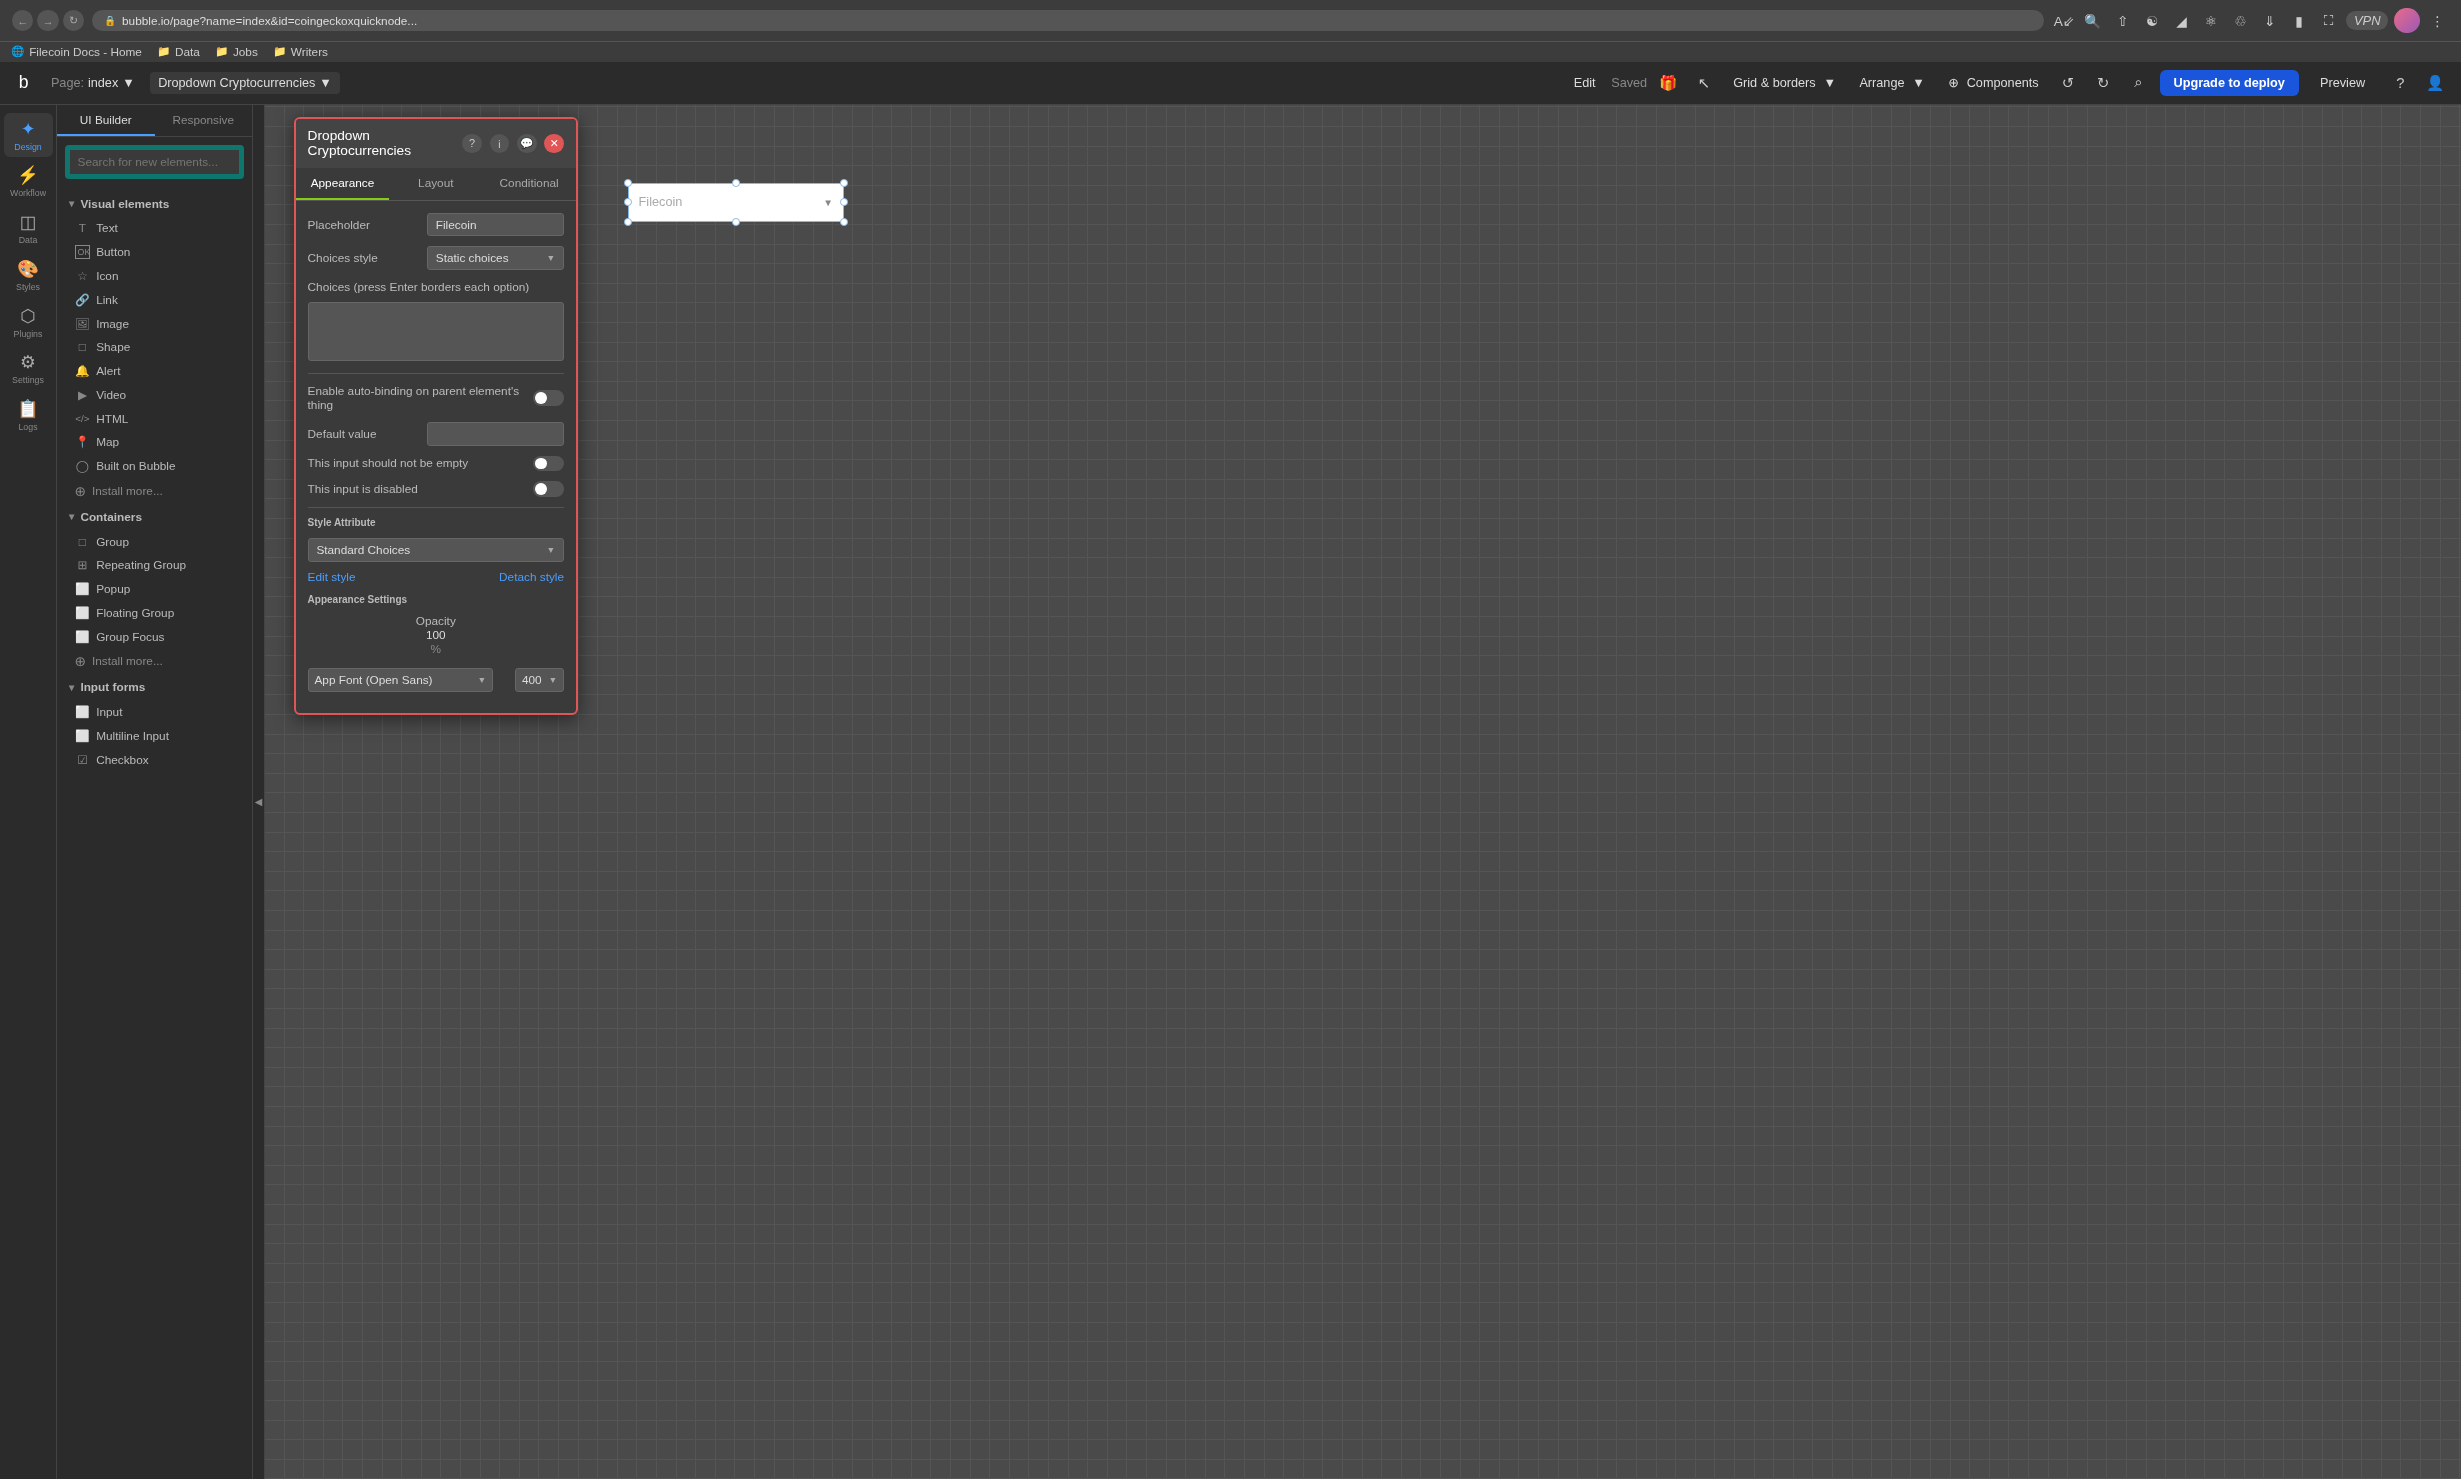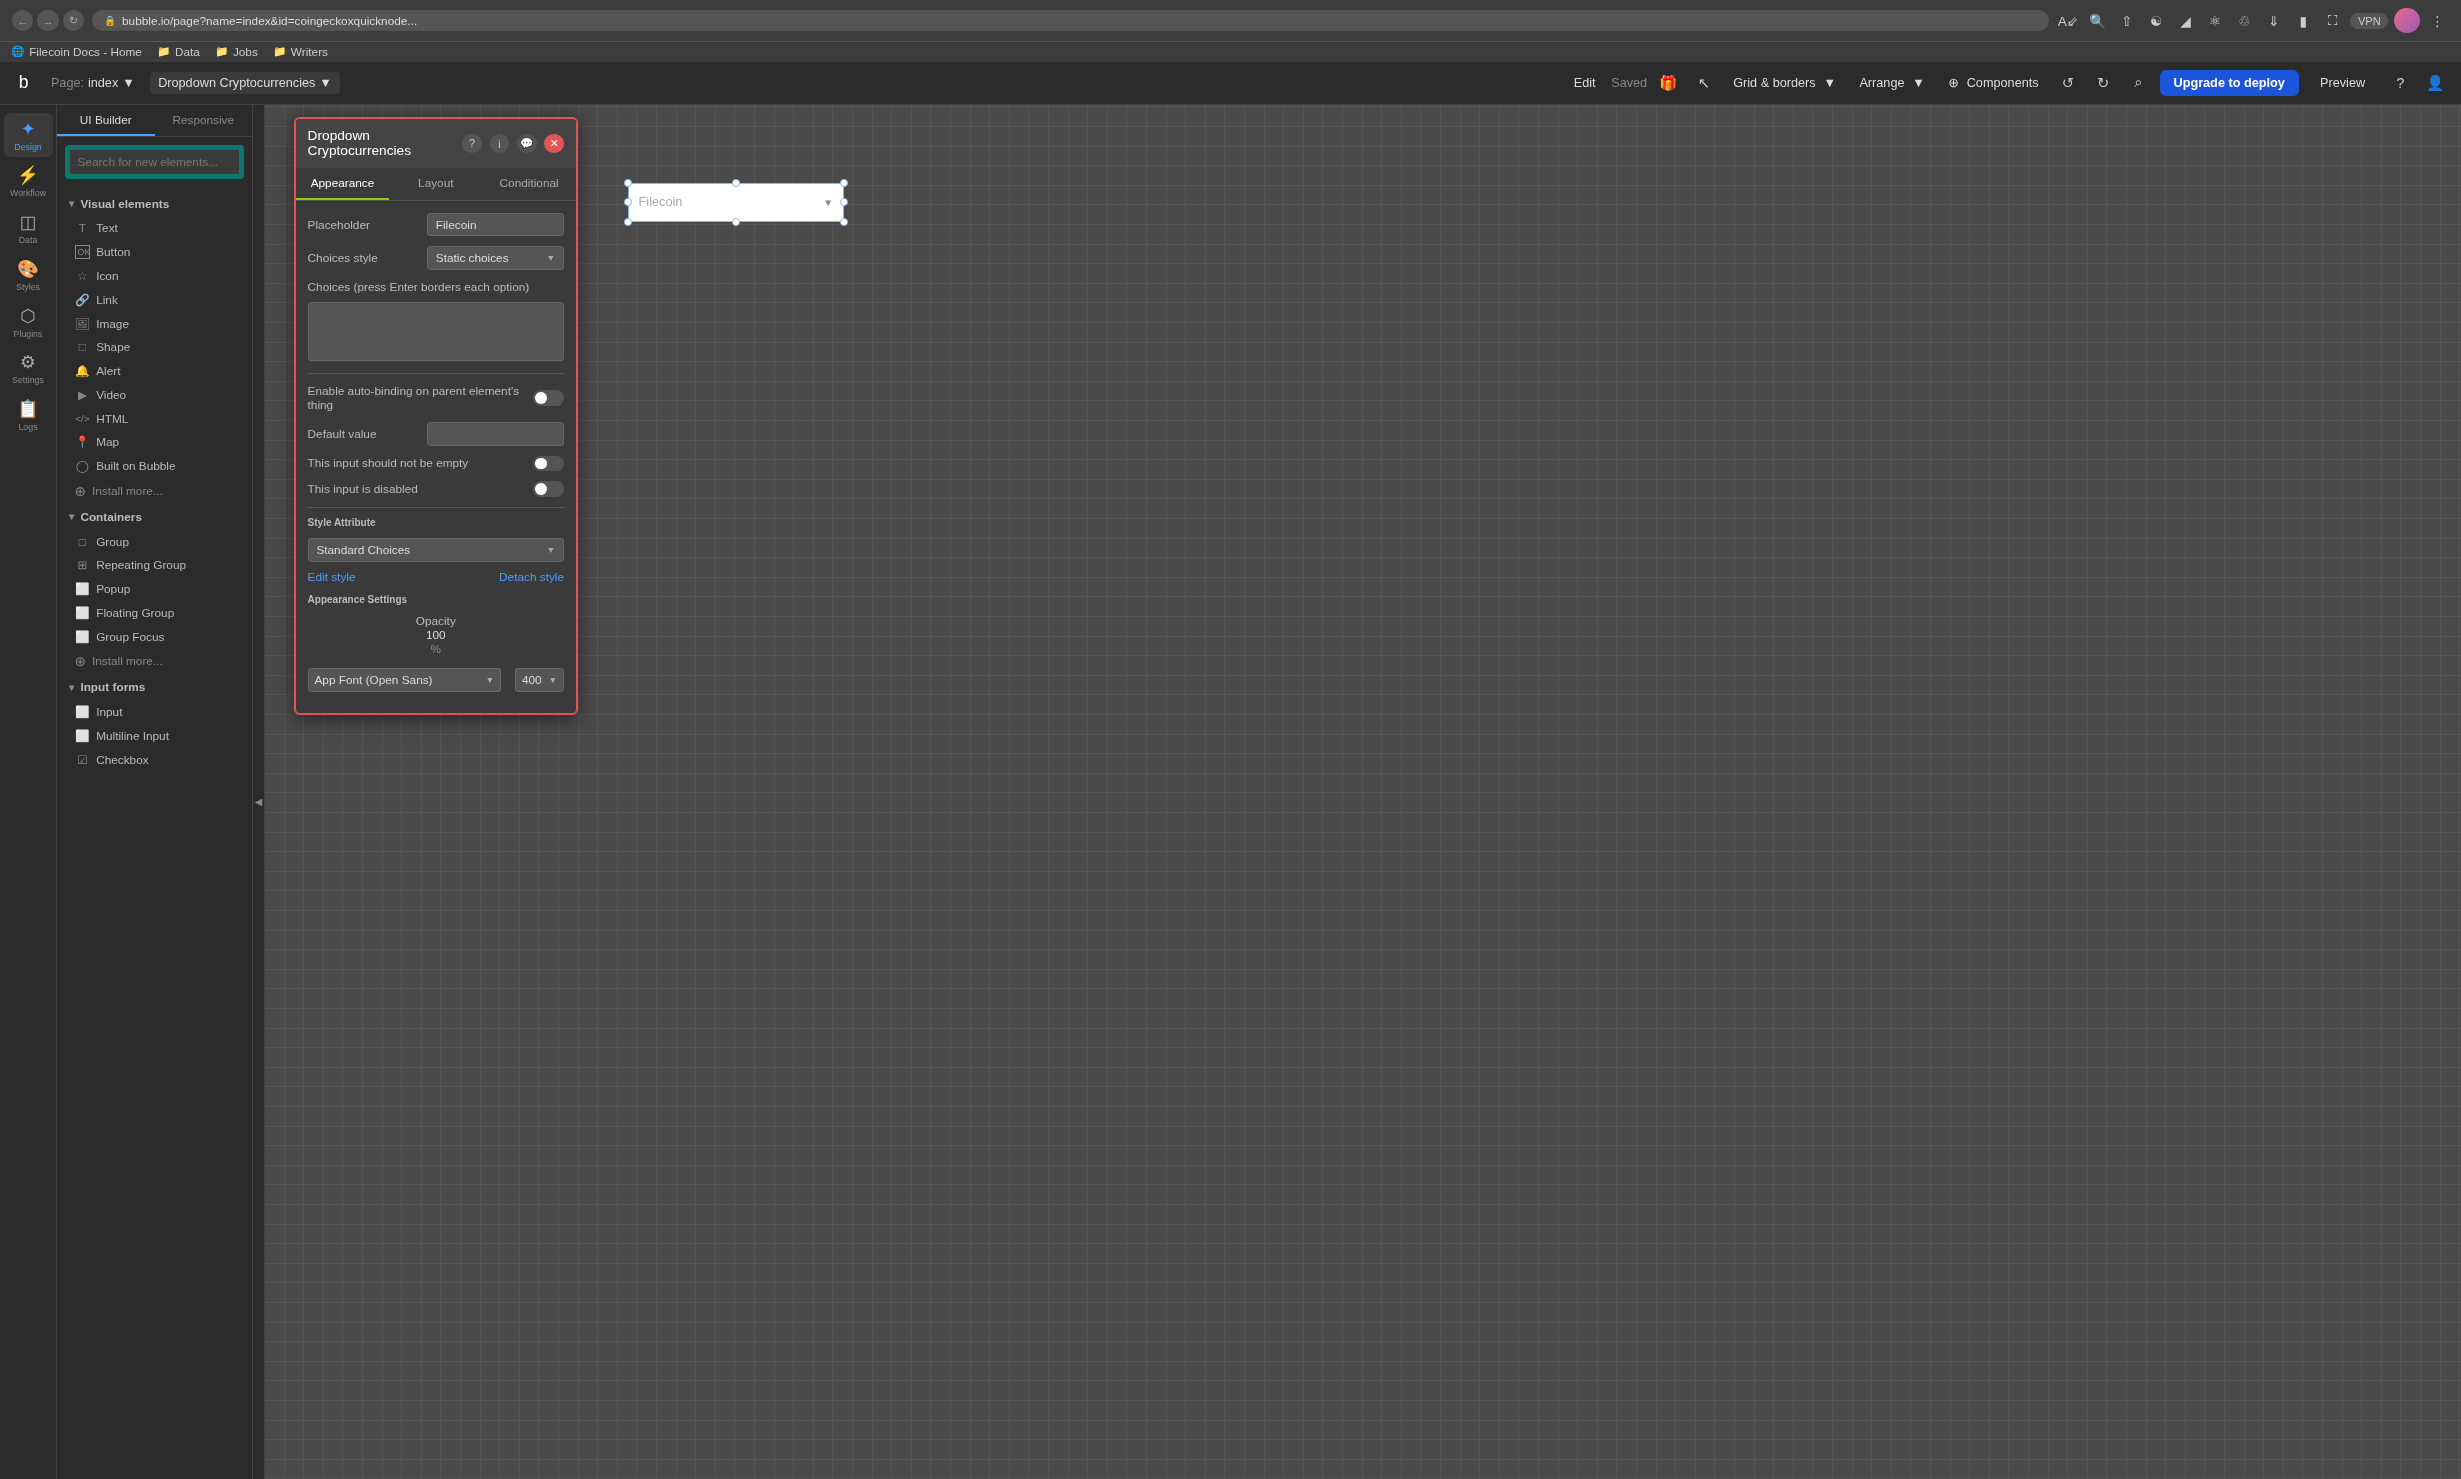--- a/index.html
+++ b/index.html
@@ -6,21 +6,21 @@
     body { font-family: -apple-system, BlinkMacSystemFont, 'Segoe UI', Arial, sans-serif; font-size: 12.7px; background: #f0f0f0; overflow: hidden; }
 
     
     .browser-chrome { background: #3c3c3c; padding: 7.8px 11.8px; display: flex; align-items: center; gap: 7.8px; }
     .browser-nav-btns { display: flex; gap: 3.9px; align-items: center; }
     .nav-btn { width: 21.6px; height: 21.6px; border-radius: 50%; background: #555; border: none; cursor: pointer; display: flex; align-items: center; justify-content: center; color: #aaa; font-size: 10.8px; }
     .browser-address { flex: 1; background: #555; border-radius: 19.6px; padding: 3.9px 11.8px; color: #ddd; font-size: 11.8px; display: flex; align-items: center; gap: 5.9px; }
     .browser-address .lock-icon { color: #aaa; font-size: 9.8px; }
     .browser-toolbar-right { display: flex; gap: 5.9px; align-items: center; }
     .toolbar-icon-btn { width: 23.5px; height: 23.5px; background: transparent; border: none; cursor: pointer; color: #ccc; font-size: 13.7px; display: flex; align-items: center; justify-content: center; border-radius: 3.9px; }
-    .vpn-btn { background: #555; border-radius: 11.8px; padding: 2px 7.8px; color: #ccc; font-size: 11px; border: none; cursor: pointer; }
+    .vpn-btn { background: #555; border-radius: 11.8px; padding: 2px 7.8px; color: #ccc; font-size: 13px; border: none; cursor: pointer; font-style: italic; }
     .profile-btn { width: 25.5px; height: 25.5px; border-radius: 50%; background: linear-gradient(135deg, #e96b8a, #9b59b6); border: none; cursor: pointer; }
 
     
     .bookmarks-bar { background: #3c3c3c; padding: 2.9px 11.8px; display: flex; gap: 15.7px; align-items: center; border-top: 1px solid #555; }
     .bookmark-item { color: #ccc; font-size: 11.8px; cursor: pointer; display: flex; align-items: center; gap: 3.9px; }
     .bookmark-folder-icon { color: #f0c060; font-size: 10.8px; }
 
     
     .app-topbar { background: #2b2b2b; height: 43px; display: flex; align-items: center; padding: 0 11.8px; gap: 7.8px; border-bottom: 1px solid #444; }
     .bubble-logo { width: 23.5px; height: 23.5px; background: transparent; display: flex; align-items: center; justify-content: center; }
@@ -129,21 +129,21 @@
     .style-dropdown { background: #555; border: 1px solid #666; border-radius: 2.9px; color: #ddd; font-size: 11.8px; padding: 3.9px 7.8px; width: 100%; display: flex; align-items: center; justify-content: space-between; cursor: pointer; margin-bottom: 7.8px; }
     .style-actions { display: flex; gap: 7.8px; margin-bottom: 9.8px; }
     .style-action-btn { color: #4a9eff; font-size: 11.8px; cursor: pointer; }
     .style-action-sep { flex: 1; }
 
     .opacity-row { display: flex; align-items: center; justify-content: space-between; margin-bottom: 12px; flex-direction: column; }
     .opacity-label { color: #bbb; font-size: 11.8px; }
     .opacity-value { color: #ddd; font-size: 11.8px; }
     .opacity-pct { color: #888; font-size: 11.8px; }
 
-    .font-row { display: flex; align-items: center; gap: 14px; margin-bottom: 9px; }
+    .font-row { display: flex; align-items: center; gap: 22px; margin-bottom: 9px; }
     .font-select { background: #555; border: 1px solid #666; border-radius: 2.9px; color: #ddd; font-size: 11.8px; padding: 3.9px 5.9px; flex: 1; display: flex; align-items: center; justify-content: space-between; cursor: pointer; }
     .font-weight-select { background: #555; border: 1px solid #666; border-radius: 2.9px; color: #ddd; font-size: 11.8px; padding: 3.9px 5.9px; width: 49px; display: flex; align-items: center; justify-content: space-between; cursor: pointer; }
 
     .chevron-small { font-size: 8.8px; color: #aaa; }
   </style>
 </head>
 <body>
 
 <div class="browser-chrome">
   <div class="browser-nav-btns">

